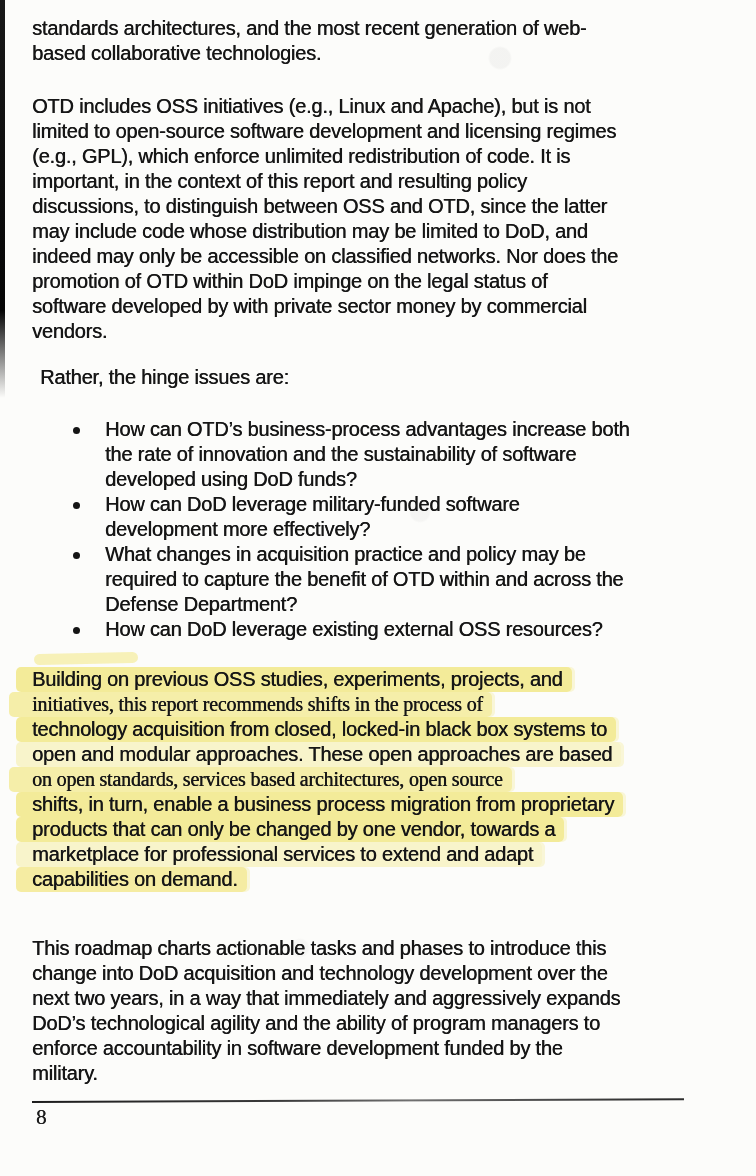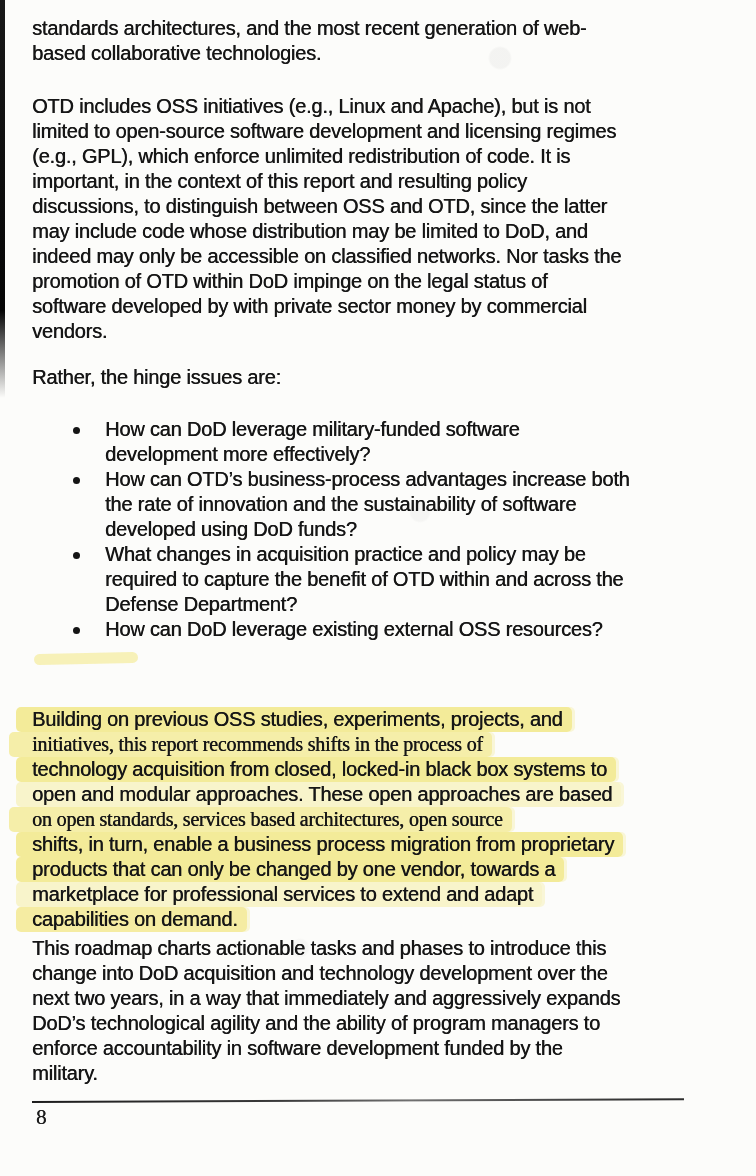--- a/index.html
+++ b/index.html
@@ -16,22 +16,22 @@
     color:#161616;
   }
   .block{position:absolute;left:32px;right:20px;}
   .line{
     height:25px;line-height:25px;
     font-size:20px;letter-spacing:-0.2px;
     white-space:nowrap;
     text-shadow:0.45px 0 0 #1a1a1a;
   }
   
-  .p1{top:16px;} .p2{top:94px;} .p3{top:365px;}
-  .bullets{top:417px;} .p4{top:707px;} .p5{top:936px;}
+  .p1{top:16px;} .p2{top:94px;} .p3{top:365px;margin-left:8px;}
+  .bullets{top:417px;} .p4{top:667px;} .p5{top:936px;}
 
   
   .bullet-item{display:flex;align-items:flex-start;}
   .bullet-dot{
     flex:0 0 auto;width:7px;height:7px;border-radius:50%;
     background:#141414;margin:10px 0 0 41px;
   }
   .bullet-text{margin-left:25px;}
 
   
@@ -94,44 +94,44 @@
       <div class="line">based collaborative technologies.</div>
     </div>
 
   <div class="block p2">
       <div class="line">OTD includes OSS initiatives (e.g., Linux and Apache), but is not</div>
       <div class="line">limited to open-source software development and licensing regimes</div>
       <div class="line">(e.g., GPL), which enforce unlimited redistribution of code. It is</div>
       <div class="line">important, in the context of this report and resulting policy</div>
       <div class="line">discussions, to distinguish between OSS and OTD, since the latter</div>
       <div class="line">may include code whose distribution may be limited to DoD, and</div>
-      <div class="line">indeed may only be accessible on classified networks. Nor tasks the</div>
+      <div class="line">indeed may only be accessible on classified networks. Nor does the</div>
       <div class="line">promotion of OTD within DoD impinge on the legal status of</div>
       <div class="line">software developed by with private sector money by commercial</div>
       <div class="line">vendors.</div>
     </div>
 
   <div class="block p3">
       <div class="line">Rather, the hinge issues are:</div>
     </div>
 
   <div class="block bullets">
       <div class="bullet-item">
         <span class="bullet-dot"></span>
         <div class="bullet-text">
-          <div class="line">How can DoD leverage military-funded software</div>
-          <div class="line">development more effectively?</div>
+          <div class="line">How can OTD’s business-process advantages increase both</div>
+          <div class="line">the rate of innovation and the sustainability of software</div>
+          <div class="line">developed using DoD funds?</div>
         </div>
       </div>
       <div class="bullet-item">
         <span class="bullet-dot"></span>
         <div class="bullet-text">
-          <div class="line">How can OTD’s business-process advantages increase both</div>
-          <div class="line">the rate of innovation and the sustainability of software</div>
-          <div class="line">developed using DoD funds?</div>
+          <div class="line">How can DoD leverage military-funded software</div>
+          <div class="line">development more effectively?</div>
         </div>
       </div>
       <div class="bullet-item">
         <span class="bullet-dot"></span>
         <div class="bullet-text">
           <div class="line">What changes in acquisition practice and policy may be</div>
           <div class="line">required to capture the benefit of OTD within and across the</div>
           <div class="line">Defense Department?</div>
         </div>
       </div>

